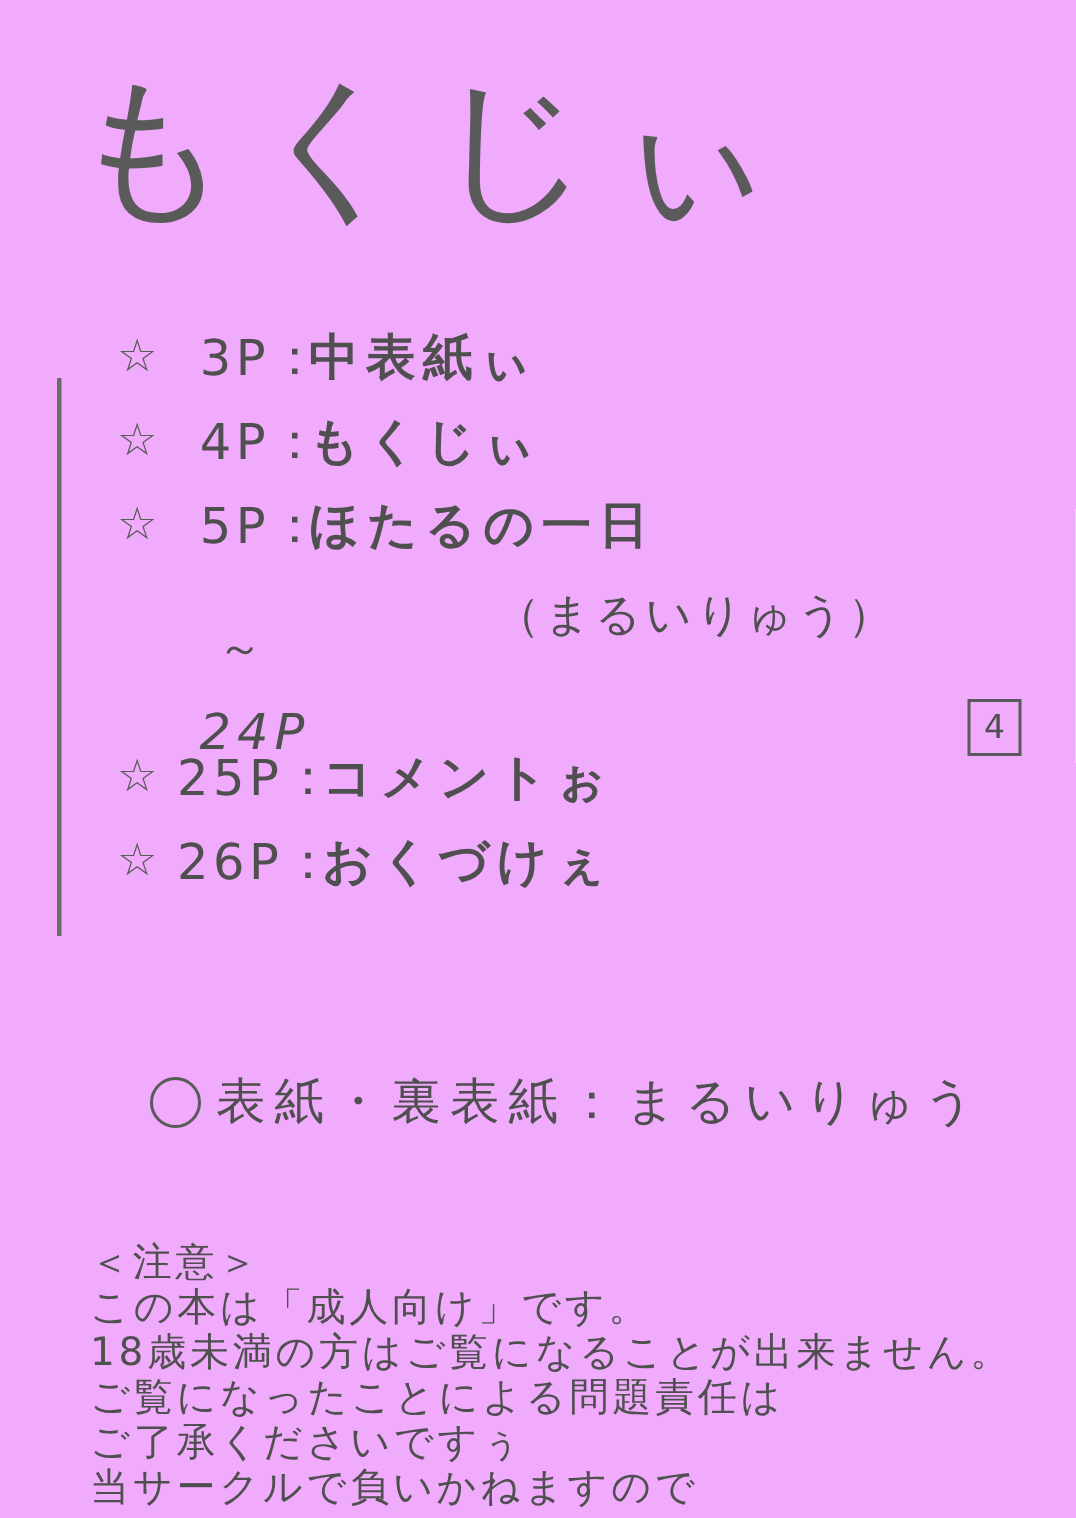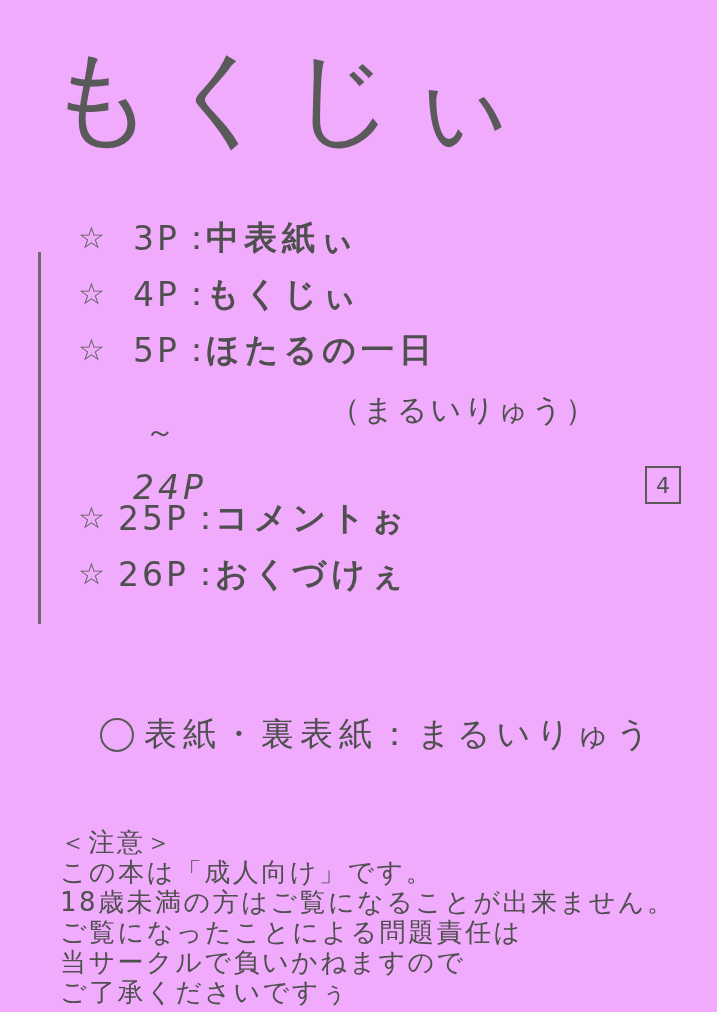--- a/index.html
+++ b/index.html
@@ -223,17 +223,17 @@
   <div class="cover-credit">
     <span class="circle-mark"></span>
     <span>表紙・裏表紙：まるいりゅう</span>
   </div>
 
   <div class="notice">
     <div>＜注意＞</div>
     <div>この本は「成人向け」です。</div>
     <div>18歳未満の方はご覧になることが出来ません。</div>
     <div>ご覧になったことによる問題責任は</div>
+    <div>ご了承くださいですぅ</div>
     <div>当サークルで負いかねますので</div>
-    <div>ご了承くださいですぅ</div>
   </div>
 
 </div>
 
 </body></html>

